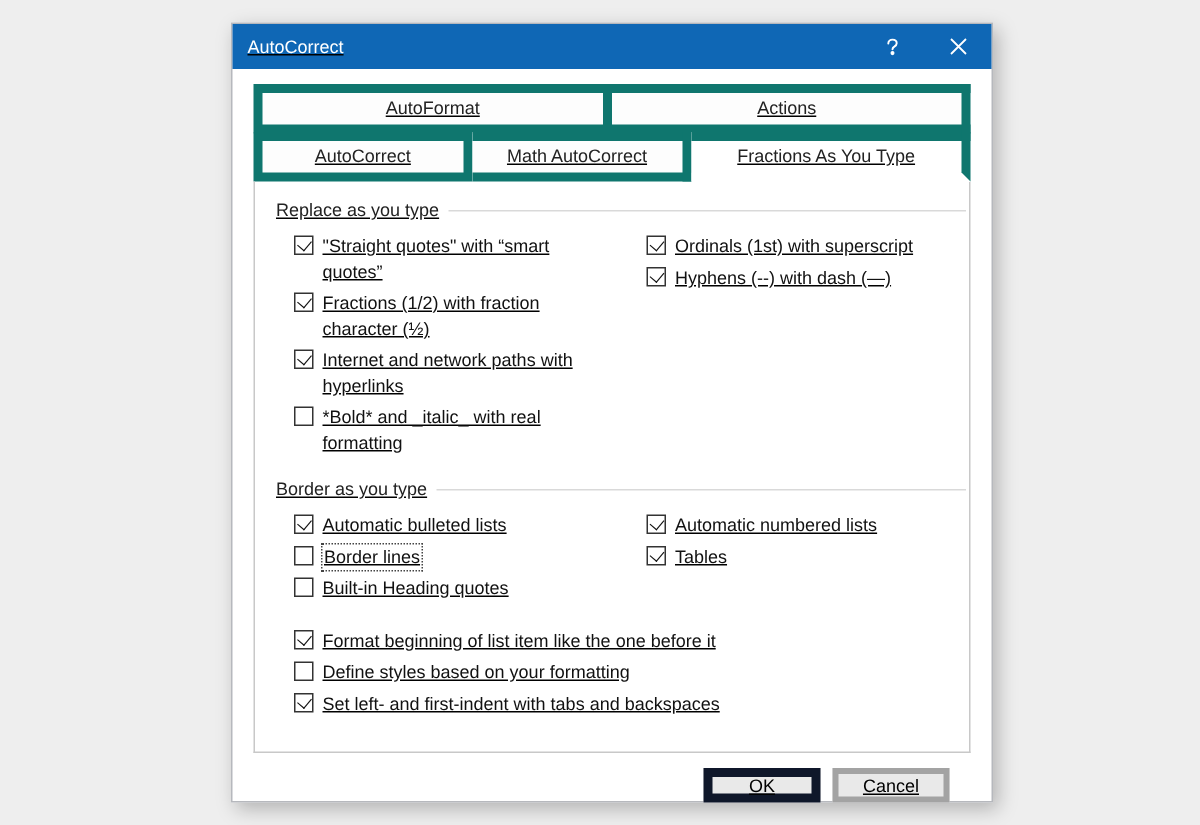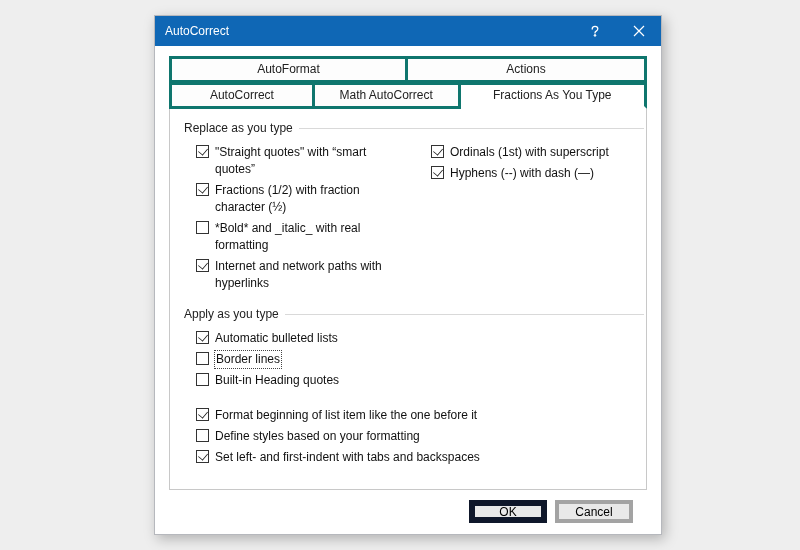--- a/index.html
+++ b/index.html
@@ -14,20 +14,21 @@
   }
   .dialog {
     position: absolute;
     left: 154px; top: 15px;
     width: 508px; height: 520px;
     background: #ffffff;
     border: 1px solid #b6b8bd;
     box-shadow: 3px 4px 12px rgba(0,0,0,0.25);
     display: flex;
     flex-direction: column;
+    text-decoration: underline;
   }
   .titlebar {
     height: 30px;
     background: #0f67b5;
     color: #fff;
     display: flex;
     align-items: center;
     padding-left: 10px;
     font-size: 12px;
   }
@@ -44,21 +45,21 @@
     position: relative;
     display: flex;
     flex-direction: column;
   }
   
   .tabrow {
     display: flex;
     width: 100%;
   }
   .tabcell {
-    border: 3px solid #0f766e;
+    border: 6px solid #0f766e;
     background: #fdfdfd;
     text-align: center;
     font-size: 12px;
     padding: 3px 0 4px 0;
     color: #222;
   }
   .tabrow.top .tabcell { width: 50%; }
   .tabrow.bottom .tabcell.small { width: 30.5%; }
   .tabrow.bottom .tabcell.active { width: 39%; }
   .tabrow.top .tabcell + .tabcell { border-left: none; }
@@ -194,57 +195,67 @@
         <div class="col" id="replace-left">
             <div class="check-row">
               <div class="checkbox checked"></div>
               <span class="check-label">"Straight quotes" with “smart quotes”</span>
             </div>
             <div class="check-row">
               <div class="checkbox checked"></div>
               <span class="check-label">Fractions (1/2) with fraction character (½)</span>
             </div>
             <div class="check-row">
+              <div class="checkbox checked"></div>
+              <span class="check-label">Internet and network paths with hyperlinks</span>
+            </div>
+            <div class="check-row">
               <div class="checkbox"></div>
               <span class="check-label">*Bold* and _italic_ with real formatting</span>
             </div>
-            <div class="check-row">
-              <div class="checkbox checked"></div>
-              <span class="check-label">Internet and network paths with hyperlinks</span>
-            </div>
           </div>
         <div class="col" id="replace-right">
             <div class="check-row">
               <div class="checkbox checked"></div>
               <span class="check-label">Ordinals (1st) with superscript</span>
             </div>
             <div class="check-row">
               <div class="checkbox checked"></div>
               <span class="check-label">Hyphens (--) with dash (—)</span>
             </div>
           </div>
       </div>
 
       <div class="group-header">
-        <span>Apply as you type</span>
+        <span>Border as you type</span>
         <div class="rule"></div>
       </div>
       <div class="cols">
         <div class="col" id="apply-left">
             <div class="check-row">
               <div class="checkbox checked"></div>
               <span class="check-label">Automatic bulleted lists</span>
             </div>
             <div class="check-row">
               <div class="checkbox"></div>
               <span class="check-label focused-label">Border lines</span>
             </div>
             <div class="check-row">
               <div class="checkbox"></div>
               <span class="check-label">Built-in Heading quotes</span>
+            </div>
+          </div>
+        <div class="col" id="apply-right">
+            <div class="check-row">
+              <div class="checkbox checked"></div>
+              <span class="check-label">Automatic numbered lists</span>
+            </div>
+            <div class="check-row">
+              <div class="checkbox checked"></div>
+              <span class="check-label">Tables</span>
             </div>
           </div>
       </div>
 
       <div class="cols">
         <div class="col" id="auto-items" style="flex:1 1 100%">
             <div class="check-row">
               <div class="checkbox checked"></div>
               <span class="check-label">Format beginning of list item like the one before it</span>
             </div>

